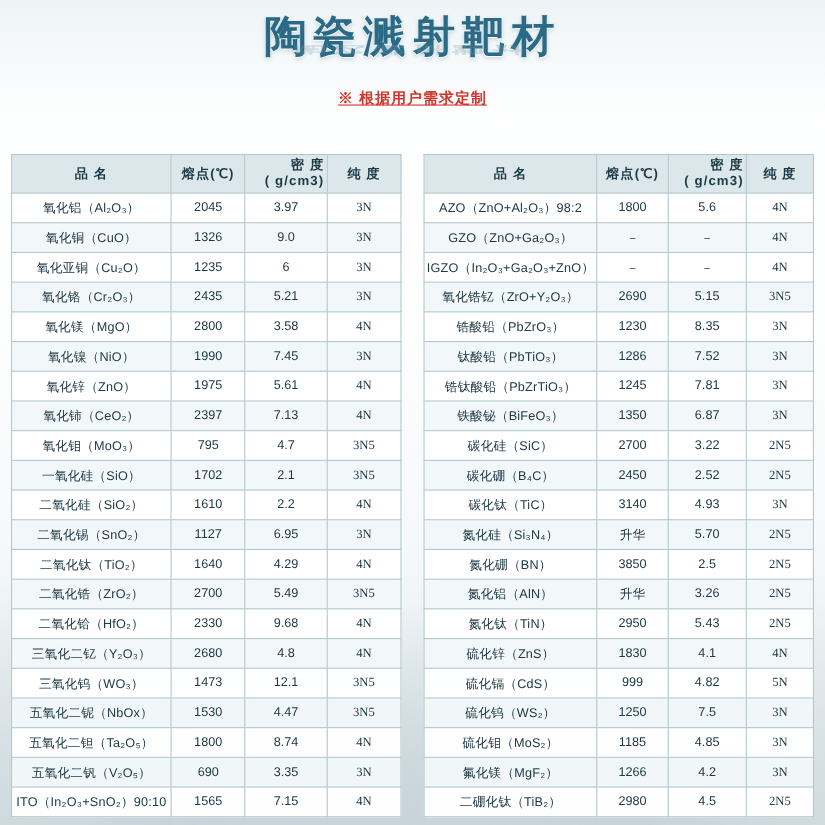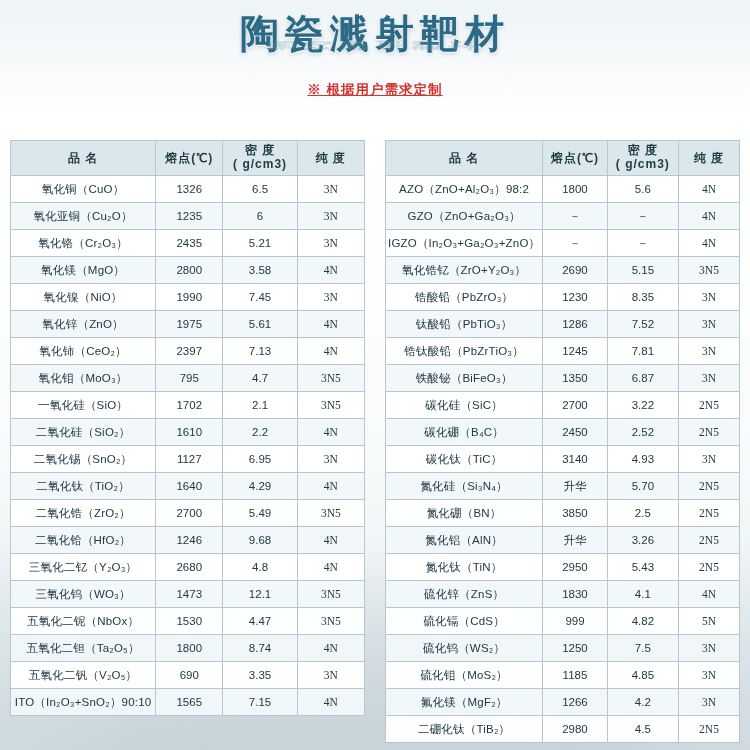--- a/index.html
+++ b/index.html
@@ -122,21 +122,21 @@
     background: rgba(240,246,248,0.85);
   }
   td.name {
     font-size: 12px;
     letter-spacing: 0.2px;
   }
   .col-name  { width: 41%; }
   .col-melt  { width: 19%; }
   .col-dens  { width: 21%; }
   .col-pur   { width: 19%; font-family: Liberation Serif, serif; }
-  .th-two-line { display: block; line-height: 1.15; }
+  .th-two-line { display: block; line-height: 1.15; text-align: right; }
 </style>
 </head>
 <body>
 
 <div class="page">
   <div class="bg-top"></div>
   <div class="bg-wash"></div>
 
   <div class="header">
     <div class="main-title">陶瓷溅射靶材</div>
@@ -153,23 +153,29 @@
             <th class="col-melt">熔点(℃)</th>
             <th class="col-dens">
               <span class="th-two-line">密  度</span>
               <span class="th-two-line">( g/cm3)</span>
             </th>
             <th class="col-pur">纯  度</th>
           </tr>
         </thead>
         <tbody id="left-body">
             <tr>
+              <td class="name col-name">氧化铝（Al₂O₃）</td>
+              <td class="col-melt">2045</td>
+              <td class="col-dens">3.97</td>
+              <td class="col-pur">3N</td>
+            </tr>
+            <tr>
               <td class="name col-name">氧化铜（CuO）</td>
               <td class="col-melt">1326</td>
-              <td class="col-dens">6.5</td>
+              <td class="col-dens">9.0</td>
               <td class="col-pur">3N</td>
             </tr>
             <tr>
               <td class="name col-name">氧化亚铜（Cu₂O）</td>
               <td class="col-melt">1235</td>
               <td class="col-dens">6</td>
               <td class="col-pur">3N</td>
             </tr>
             <tr>
               <td class="name col-name">氧化铬（Cr₂O₃）</td>
@@ -232,21 +238,21 @@
               <td class="col-pur">4N</td>
             </tr>
             <tr>
               <td class="name col-name">二氧化锆（ZrO₂）</td>
               <td class="col-melt">2700</td>
               <td class="col-dens">5.49</td>
               <td class="col-pur">3N5</td>
             </tr>
             <tr>
               <td class="name col-name">二氧化铪（HfO₂）</td>
-              <td class="col-melt">1246</td>
+              <td class="col-melt">2330</td>
               <td class="col-dens">9.68</td>
               <td class="col-pur">4N</td>
             </tr>
             <tr>
               <td class="name col-name">三氧化二钇（Y₂O₃）</td>
               <td class="col-melt">2680</td>
               <td class="col-dens">4.8</td>
               <td class="col-pur">4N</td>
             </tr>
             <tr>

